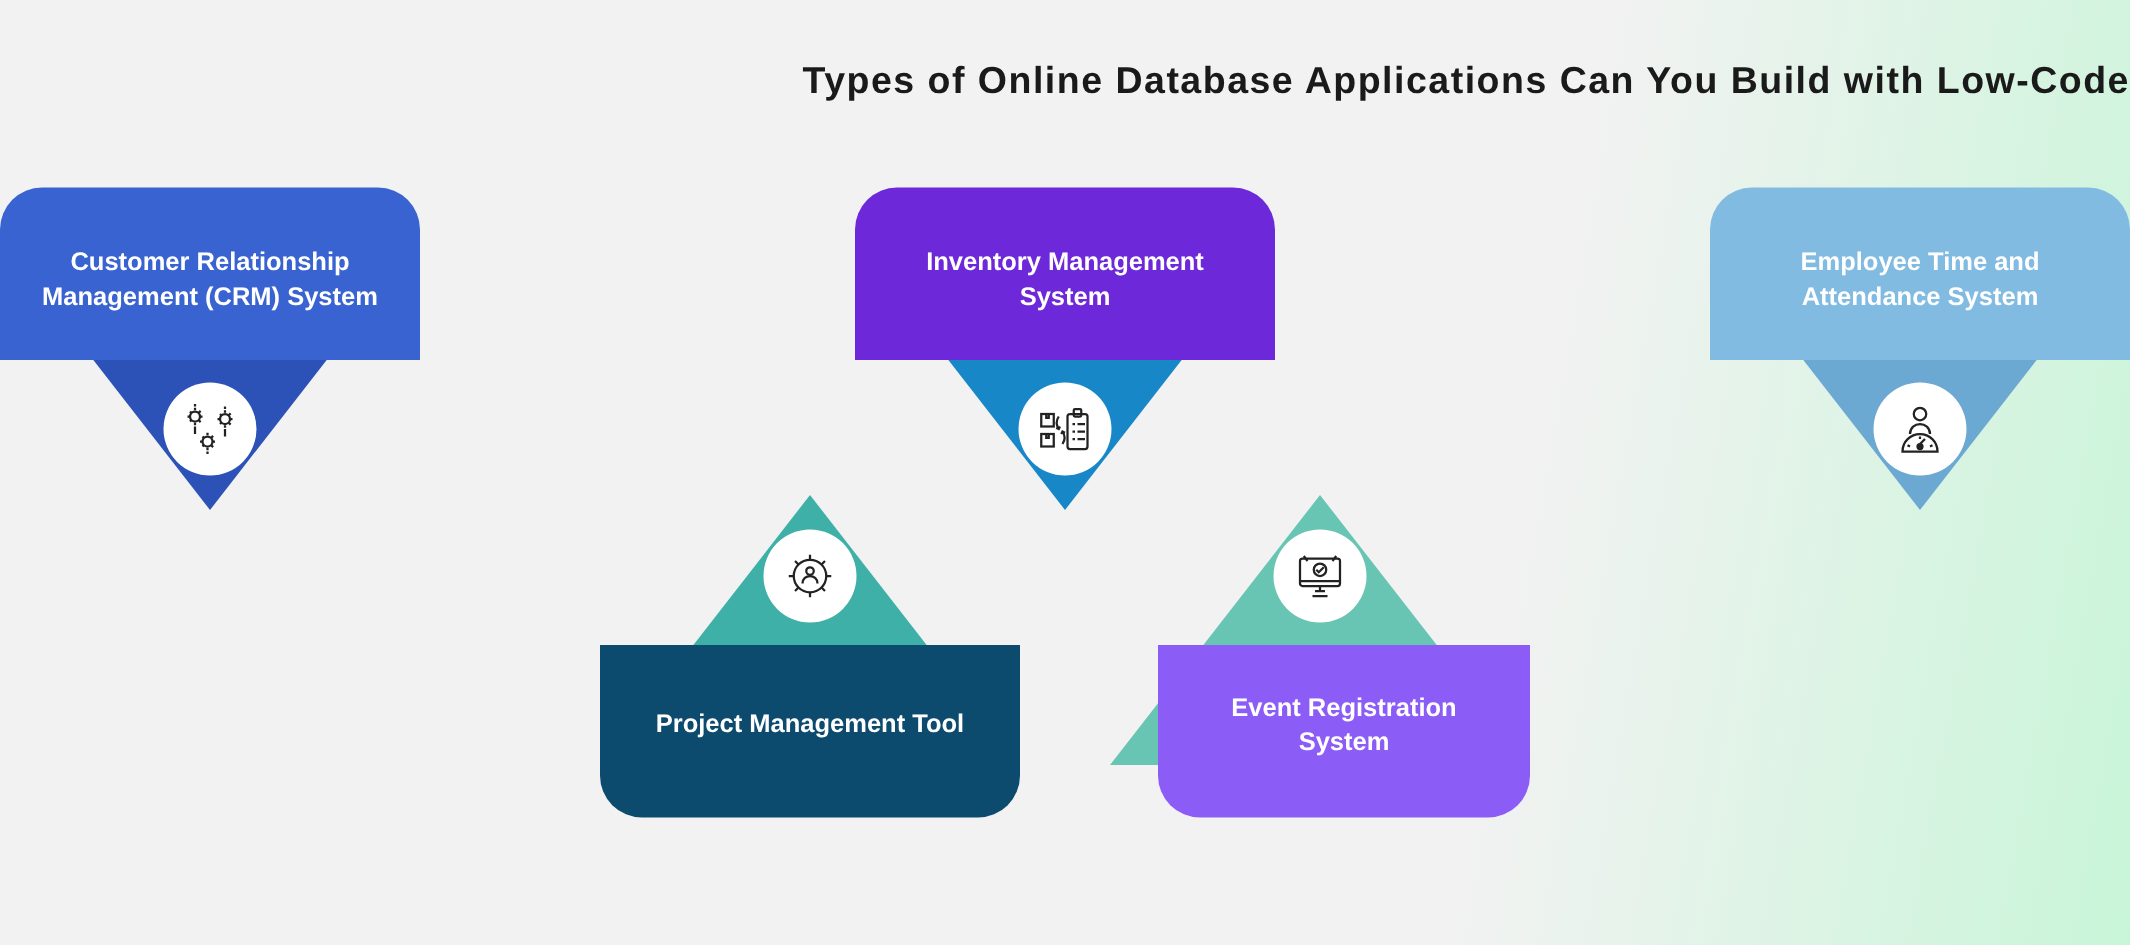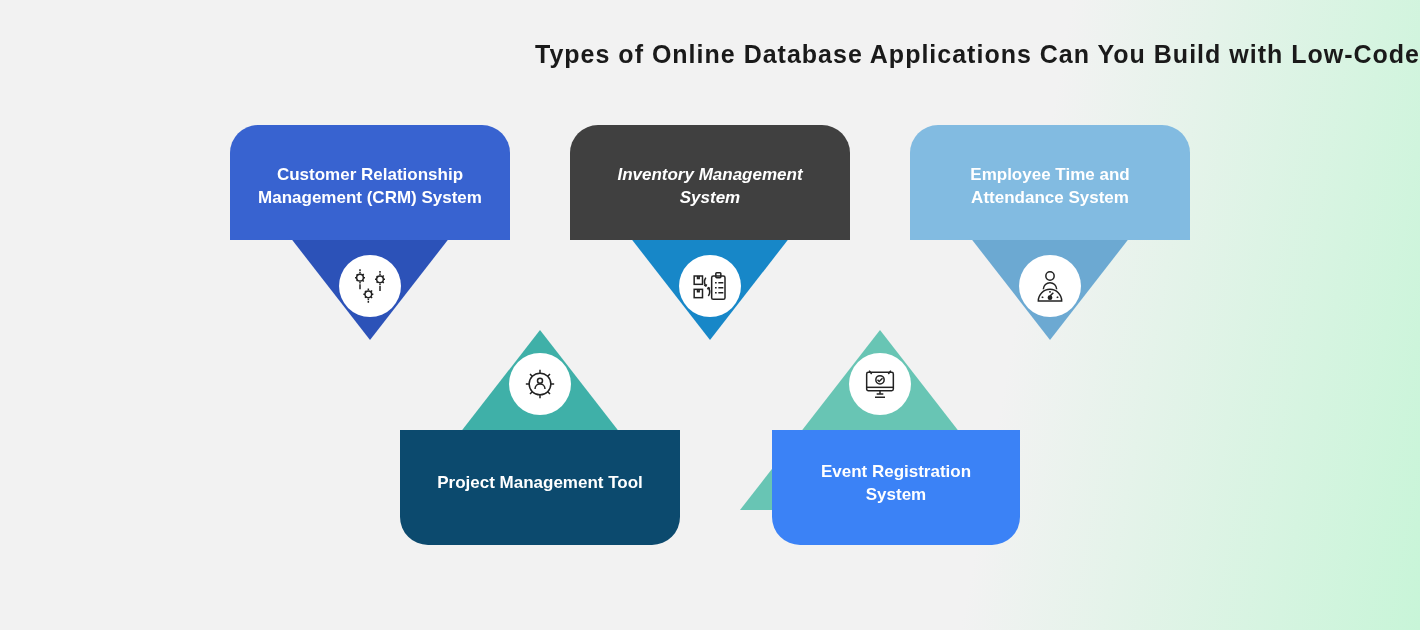--- a/index.html
+++ b/index.html
@@ -19,21 +19,21 @@
     color: #1a1a1a;
     padding-top: 40px;
   }
   .row {
     position: absolute;
     left: 0; right: 0;
     display: flex;
     justify-content: center;
     gap: 60px;
   }
-  .row-top { top: 125px; }
+  .row-top { top: 125px; justify-content: space-between; }
   .row-bottom { top: 325px; }
 
   .card {
     position: relative;
     width: 280px;
     height: 220px;
   }
   .card-top {
     position: absolute;
     top: 0; left: 0; right: 0;
@@ -86,27 +86,27 @@
     top: auto;
     bottom: 35px;
     clip-path: polygon(50% 0, 100% 100%, 0 100%);
   }
   .card-inv .icon-circle {
     top: 28px;
   }
 
   .c0 .card-top { background: #3863d0; }
   .c0 .card-arrow { background: #2c52b8; }
-  .c1 .card-top { background: #404040; font-style: italic; }
+  .c1 .card-top { background: #6d28d9; }
   .c1 .card-arrow { background: #1787c8; }
   .c2 .card-top { background: #82bbe1; }
   .c2 .card-arrow { background: #6ca9d2; }
   .c3 .card-top { background: #0c4a6e; }
   .c3 .card-arrow { background: #3fb0a8; }
-  .c4 .card-top { background: #3b82f6; margin-left: 32px; }
+  .c4 .card-top { background: #8b5cf6; margin-left: 32px; }
   .c4 .card-arrow { background: #68c5b4; }
 </style>
 </head>
 <body>
 
 <h1 class="title">Types of Online Database Applications Can You Build with Low-Code</h1>
 
 <div class="row row-top">
   <div class="card c0">
     <div class="card-top">Customer Relationship Management (CRM) System</div>

